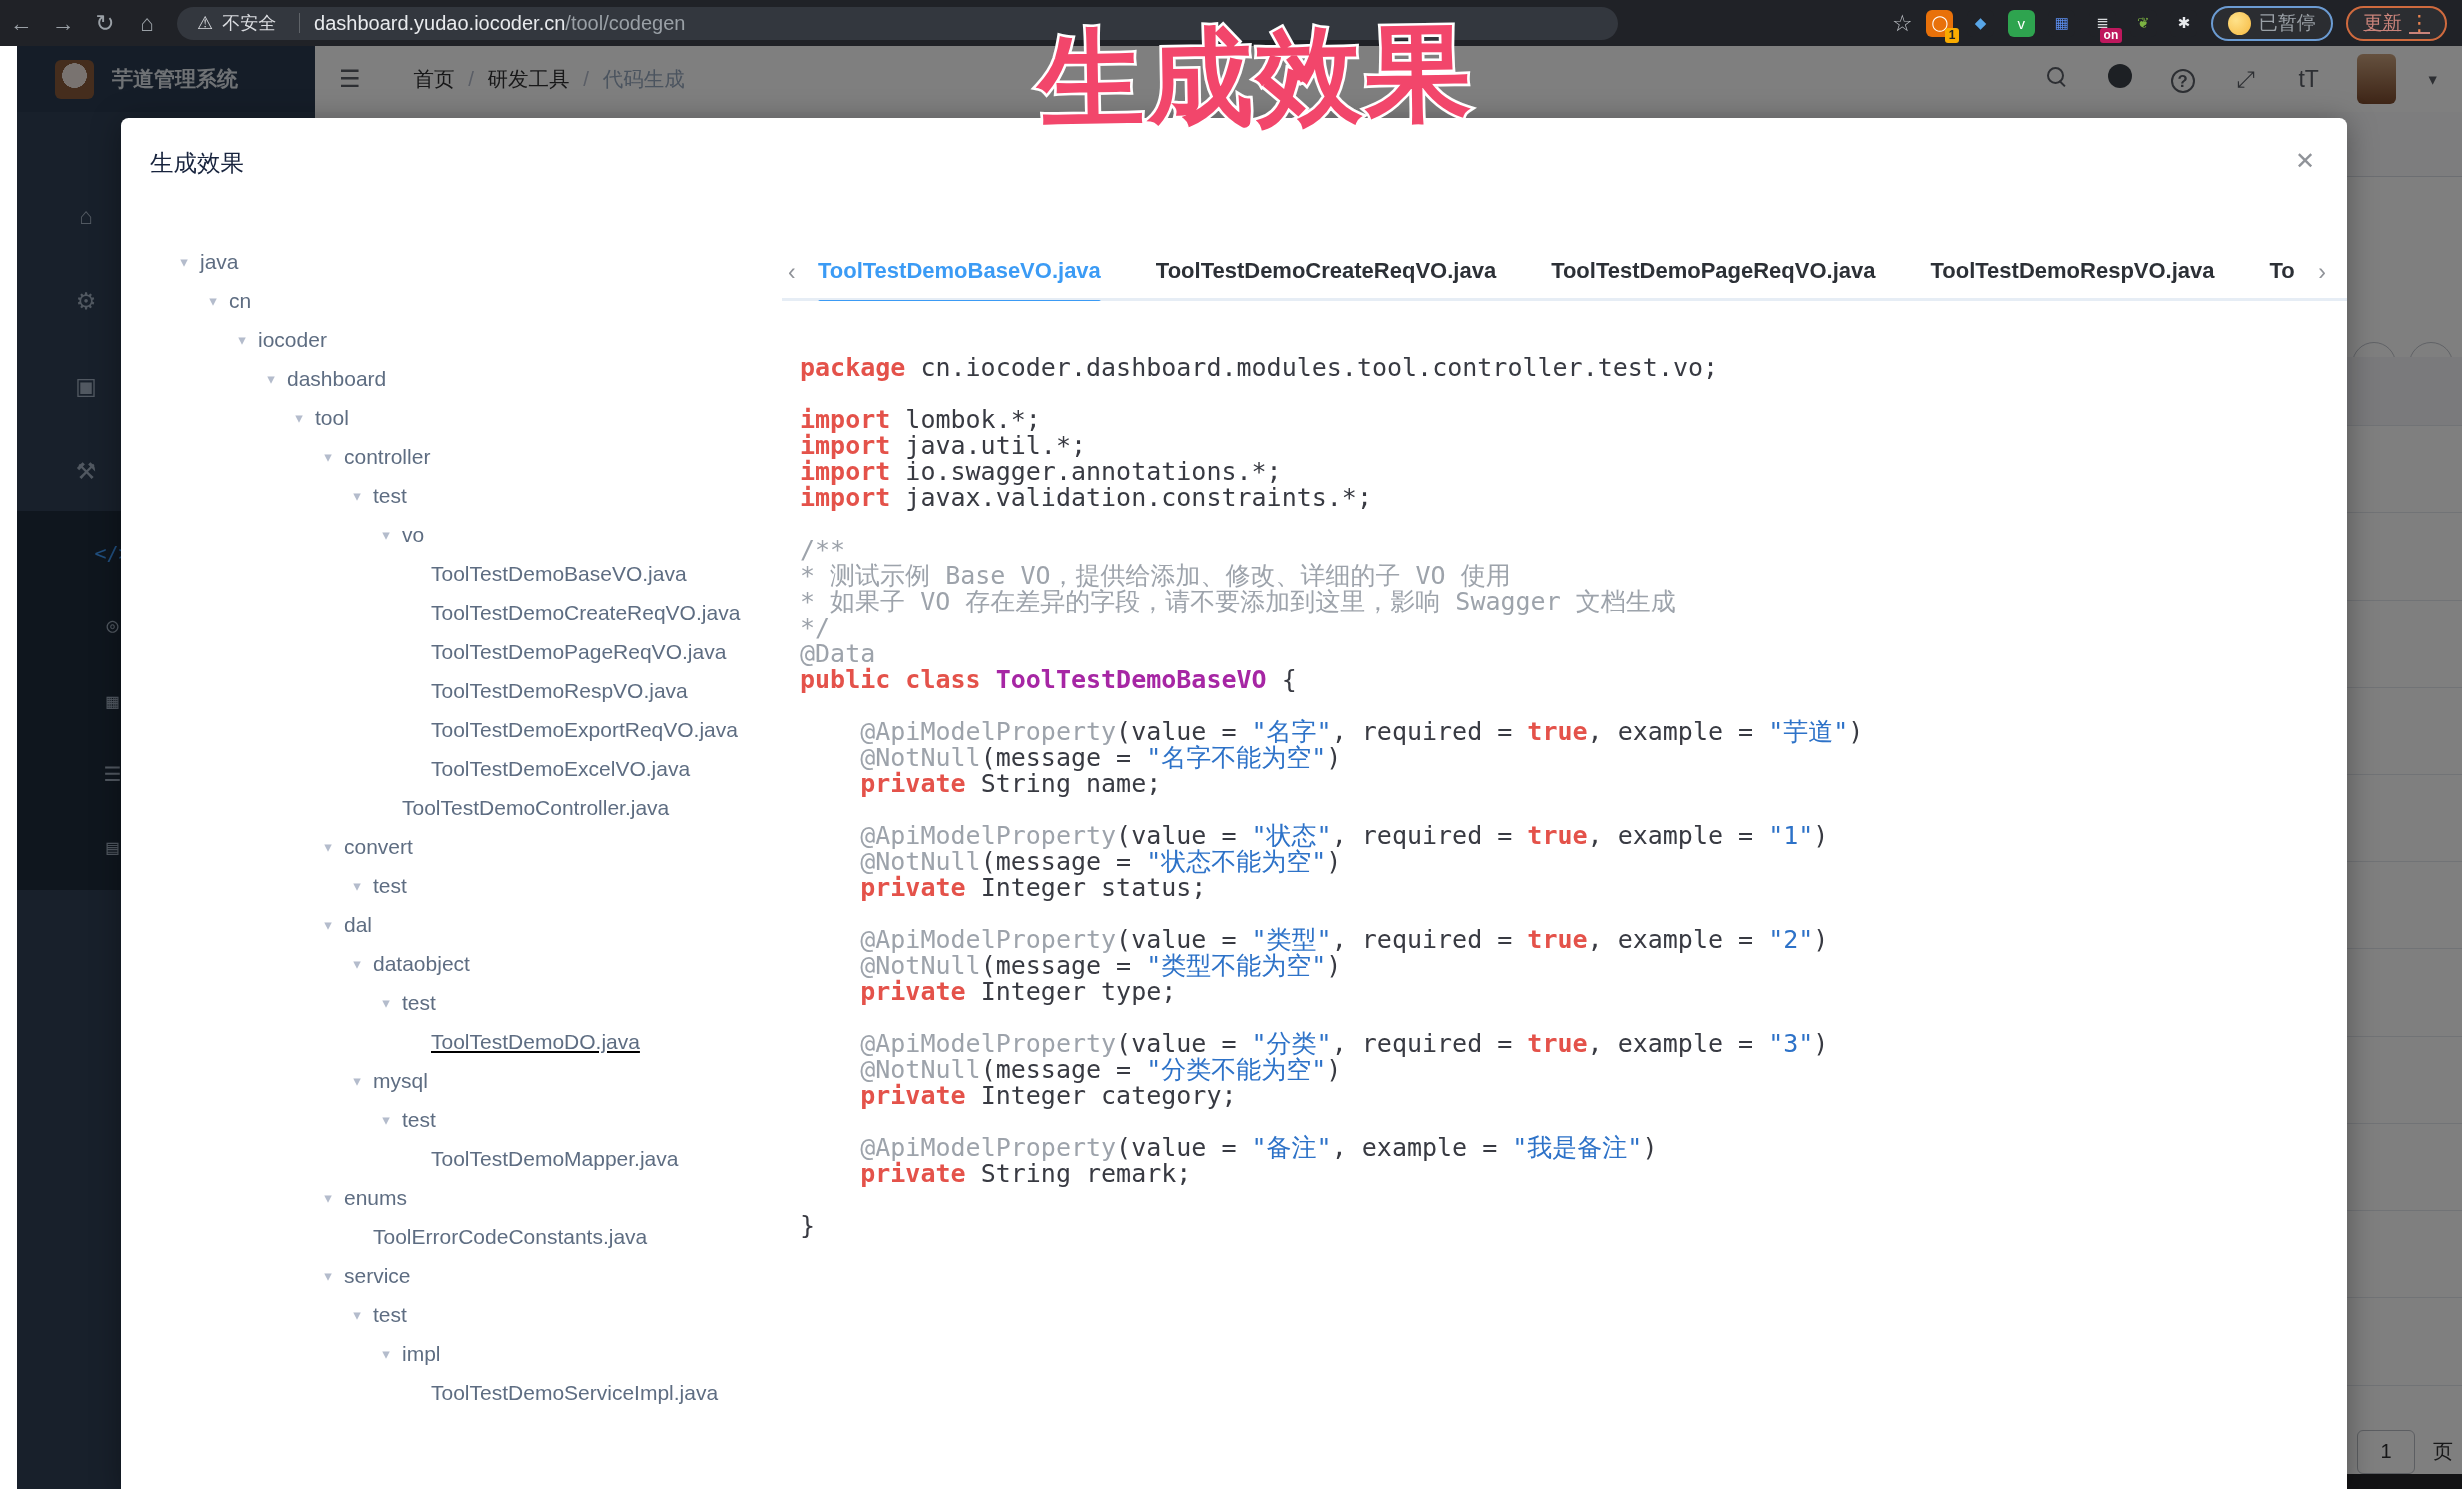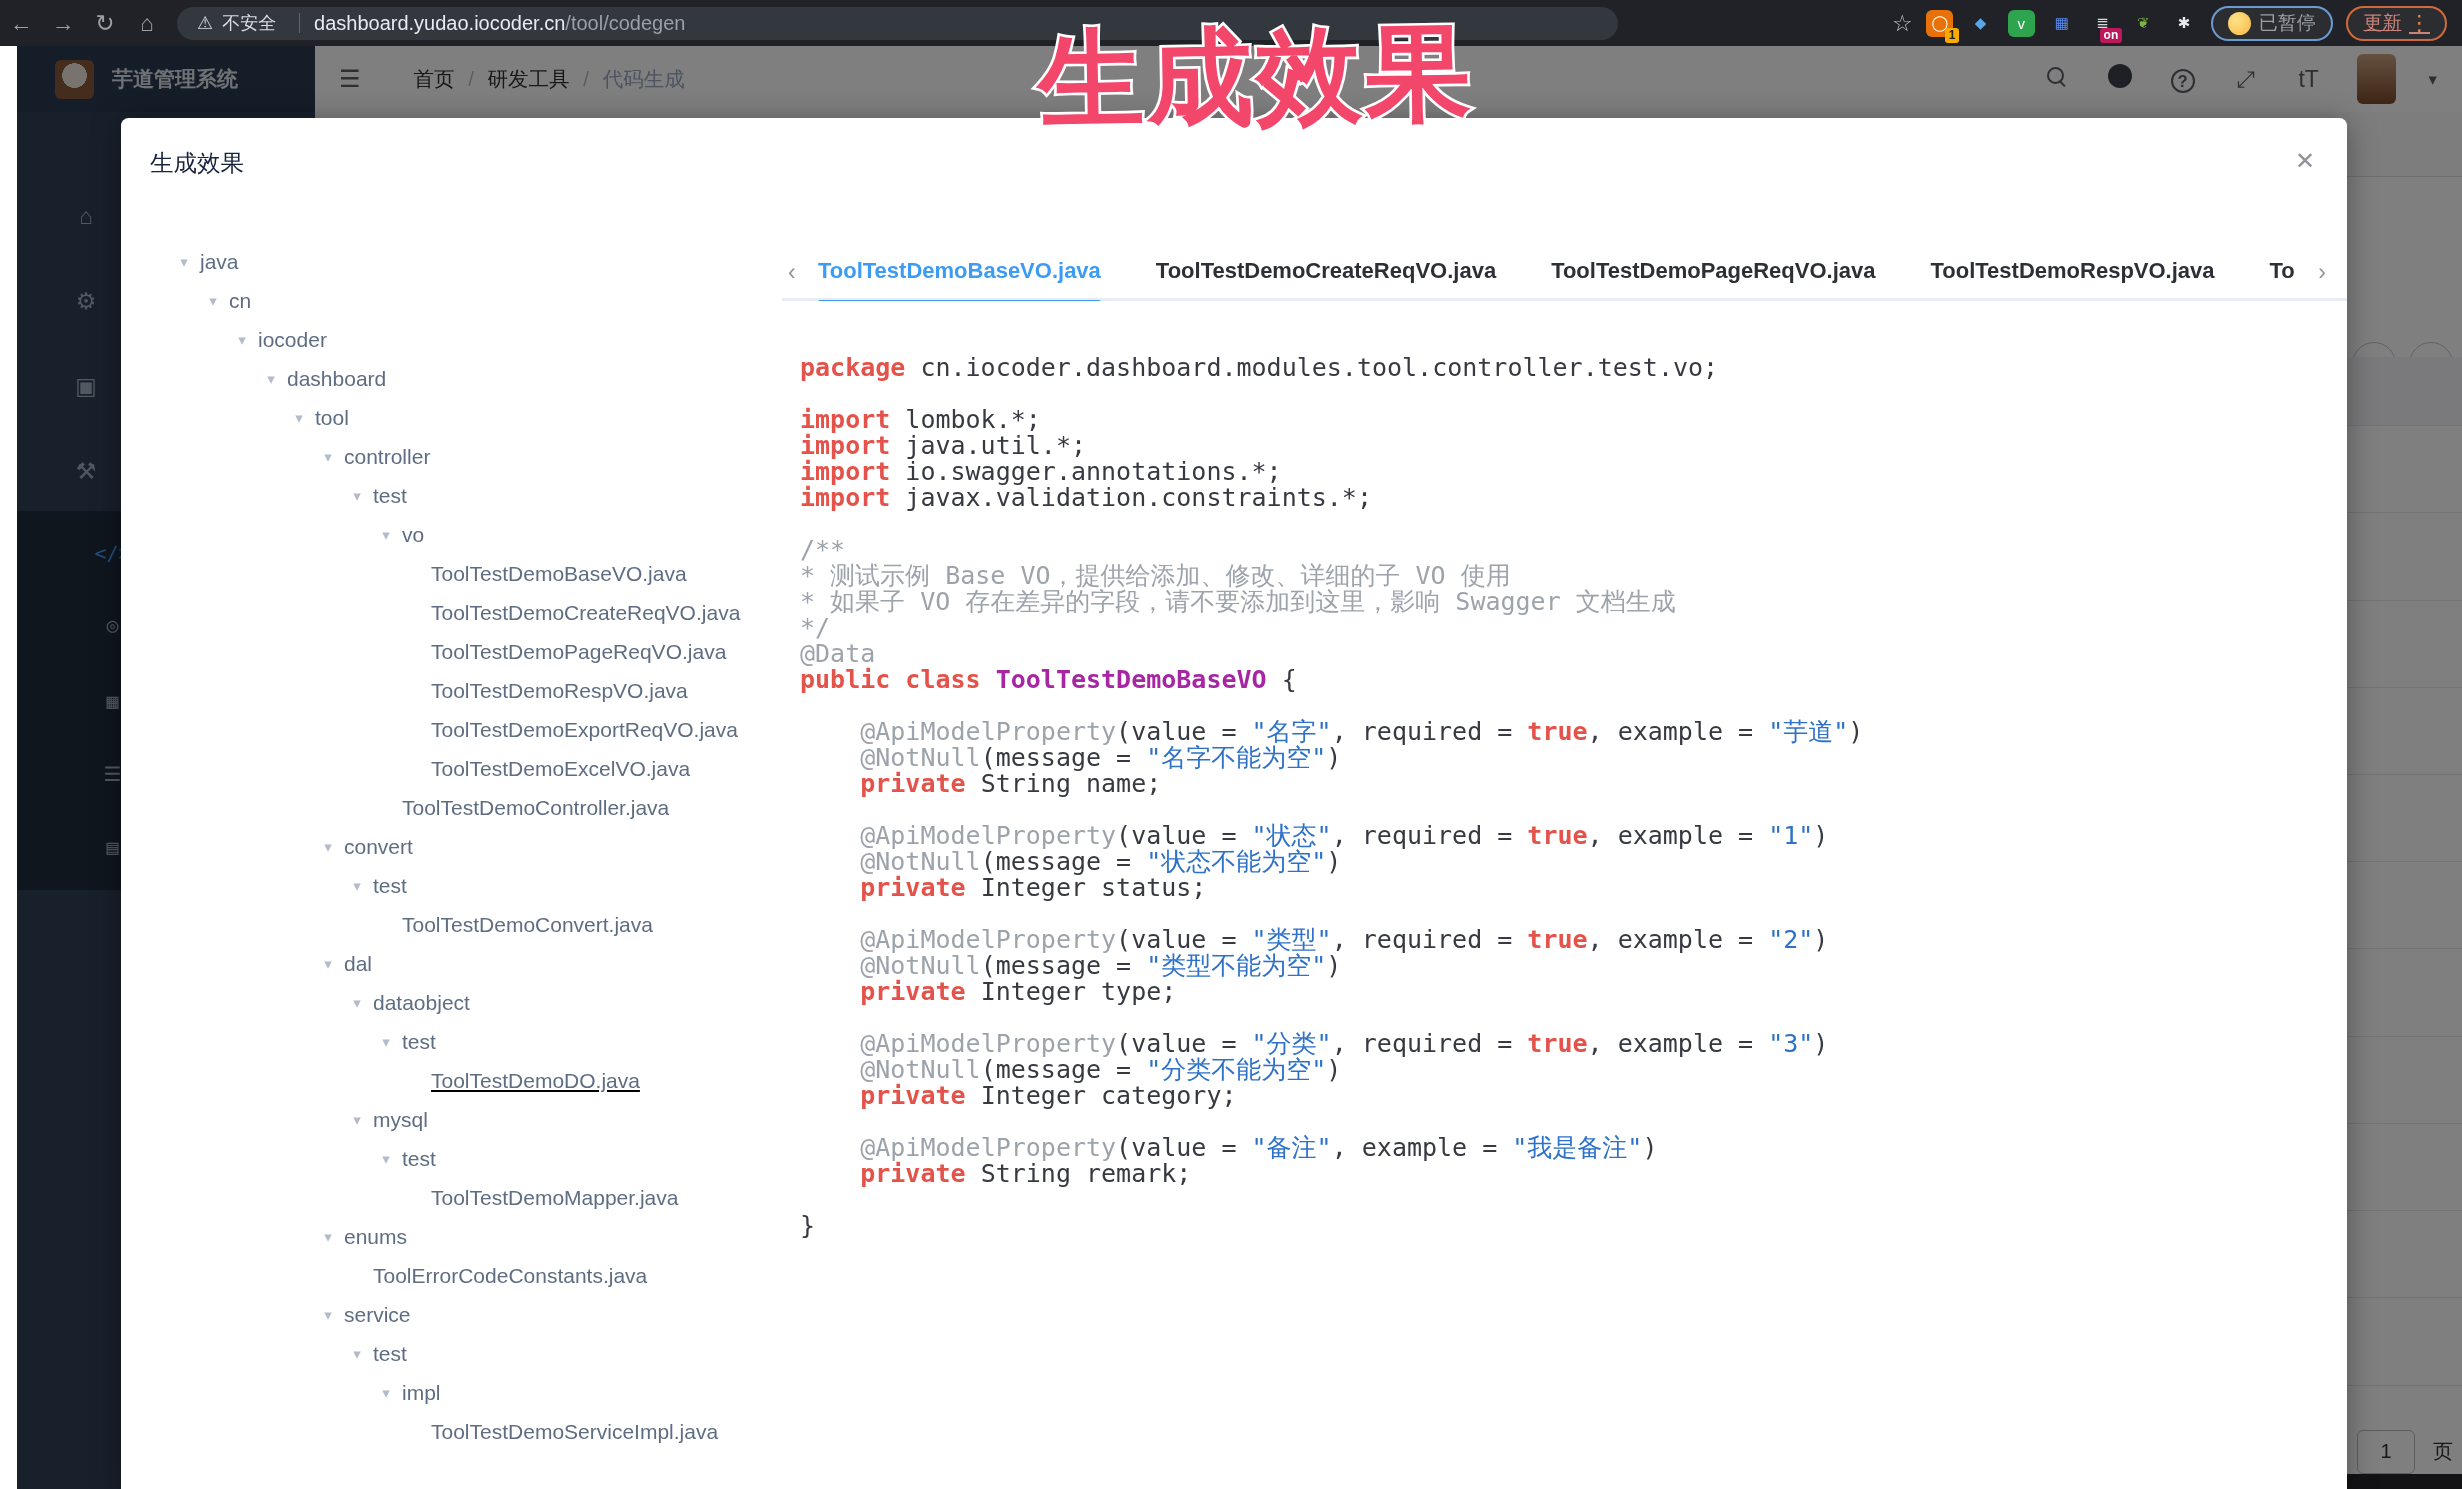--- a/index.html
+++ b/index.html
@@ -306,24 +306,20 @@
           <span class="tree-label">ToolTestDemoController.java</span>
         </div>
         <div class="tree-row" style="padding-left: 191px;">
           <span class="tree-caret">▾</span>
           <span class="tree-label">convert</span>
         </div>
         <div class="tree-row" style="padding-left: 220px;">
           <span class="tree-caret">▾</span>
           <span class="tree-label">test</span>
         </div>
-        <div class="tree-row" style="padding-left: 249px;">
-          <span class="tree-caret"></span>
-          <span class="tree-label">ToolTestDemoConvert.java</span>
-        </div>
         <div class="tree-row" style="padding-left: 191px;">
           <span class="tree-caret">▾</span>
           <span class="tree-label">dal</span>
         </div>
         <div class="tree-row" style="padding-left: 220px;">
           <span class="tree-caret">▾</span>
           <span class="tree-label">dataobject</span>
         </div>
         <div class="tree-row" style="padding-left: 249px;">
           <span class="tree-caret">▾</span>

